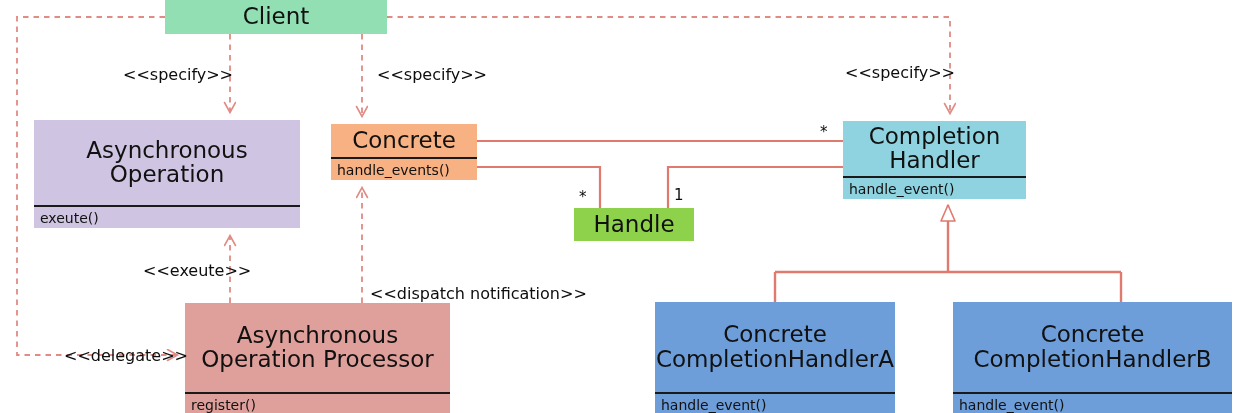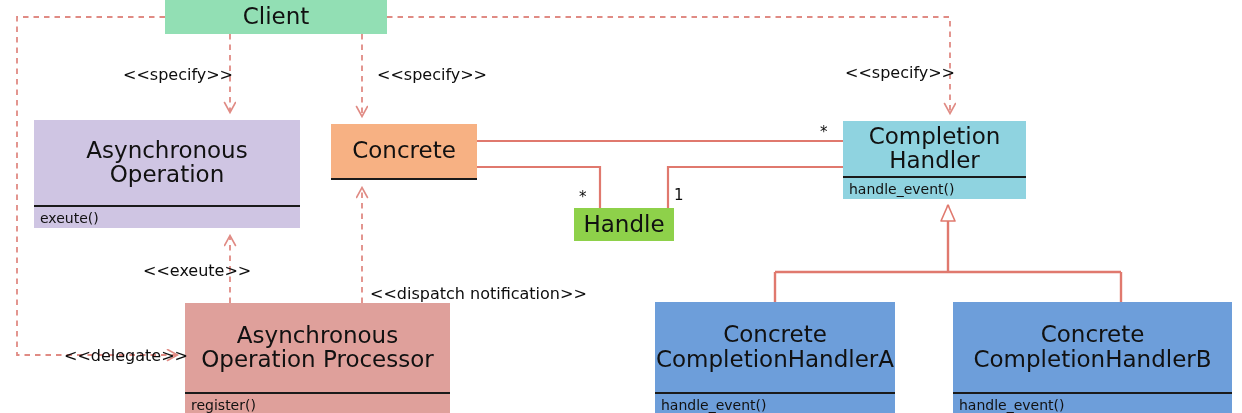--- a/index.html
+++ b/index.html
@@ -144,29 +144,30 @@
   </div>
 
   <div class="uml-box" style="left:34px; top:120px; width:266px; height:108px; background:#cfc5e3;">
     <div class="uml-name">Asynchronous
 Operation</div>
     <div class="uml-ops">exeute()</div>
   </div>
 
   <div class="uml-box" style="left:331px; top:124px; width:146px; height:56px; background:#f7b183;">
     <div class="uml-name">Concrete</div>
+    <div class="uml-ops">handle_events()</div>
   </div>
 
   <div class="uml-box" style="left:843px; top:121px; width:183px; height:78px; background:#8fd3e0;">
     <div class="uml-name">Completion
 Handler</div>
     <div class="uml-ops">handle_event()</div>
   </div>
 
-  <div class="uml-box no-ops" style="left:574px; top:208px; width:100px; height:33px; background:#8ed14a;">
+  <div class="uml-box no-ops" style="left:574px; top:208px; width:120px; height:33px; background:#8ed14a;">
     <div class="uml-name">Handle</div>
   </div>
 
   <div class="uml-box" style="left:185px; top:303px; width:265px; height:112px; background:#dfa09b;">
     <div class="uml-name">Asynchronous
 Operation Processor</div>
     <div class="uml-ops">register()</div>
   </div>
 
   <div class="uml-box" style="left:655px; top:302px; width:240px; height:113px; background:#6d9eda;">

